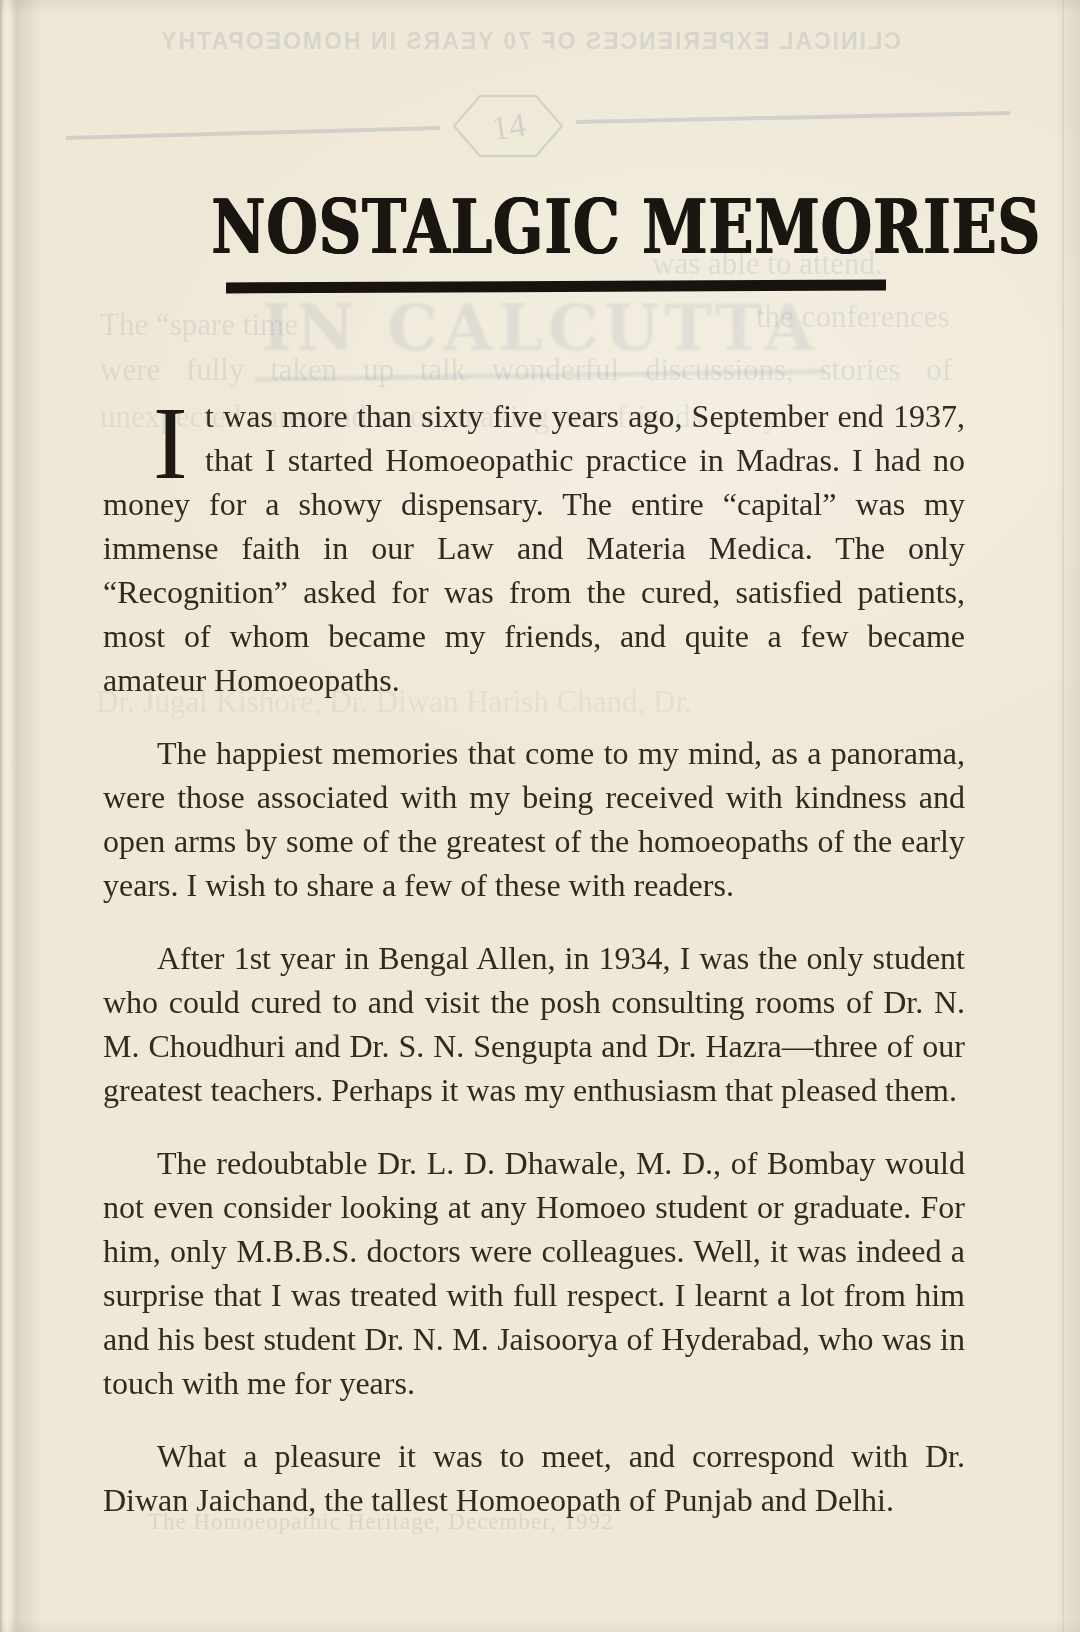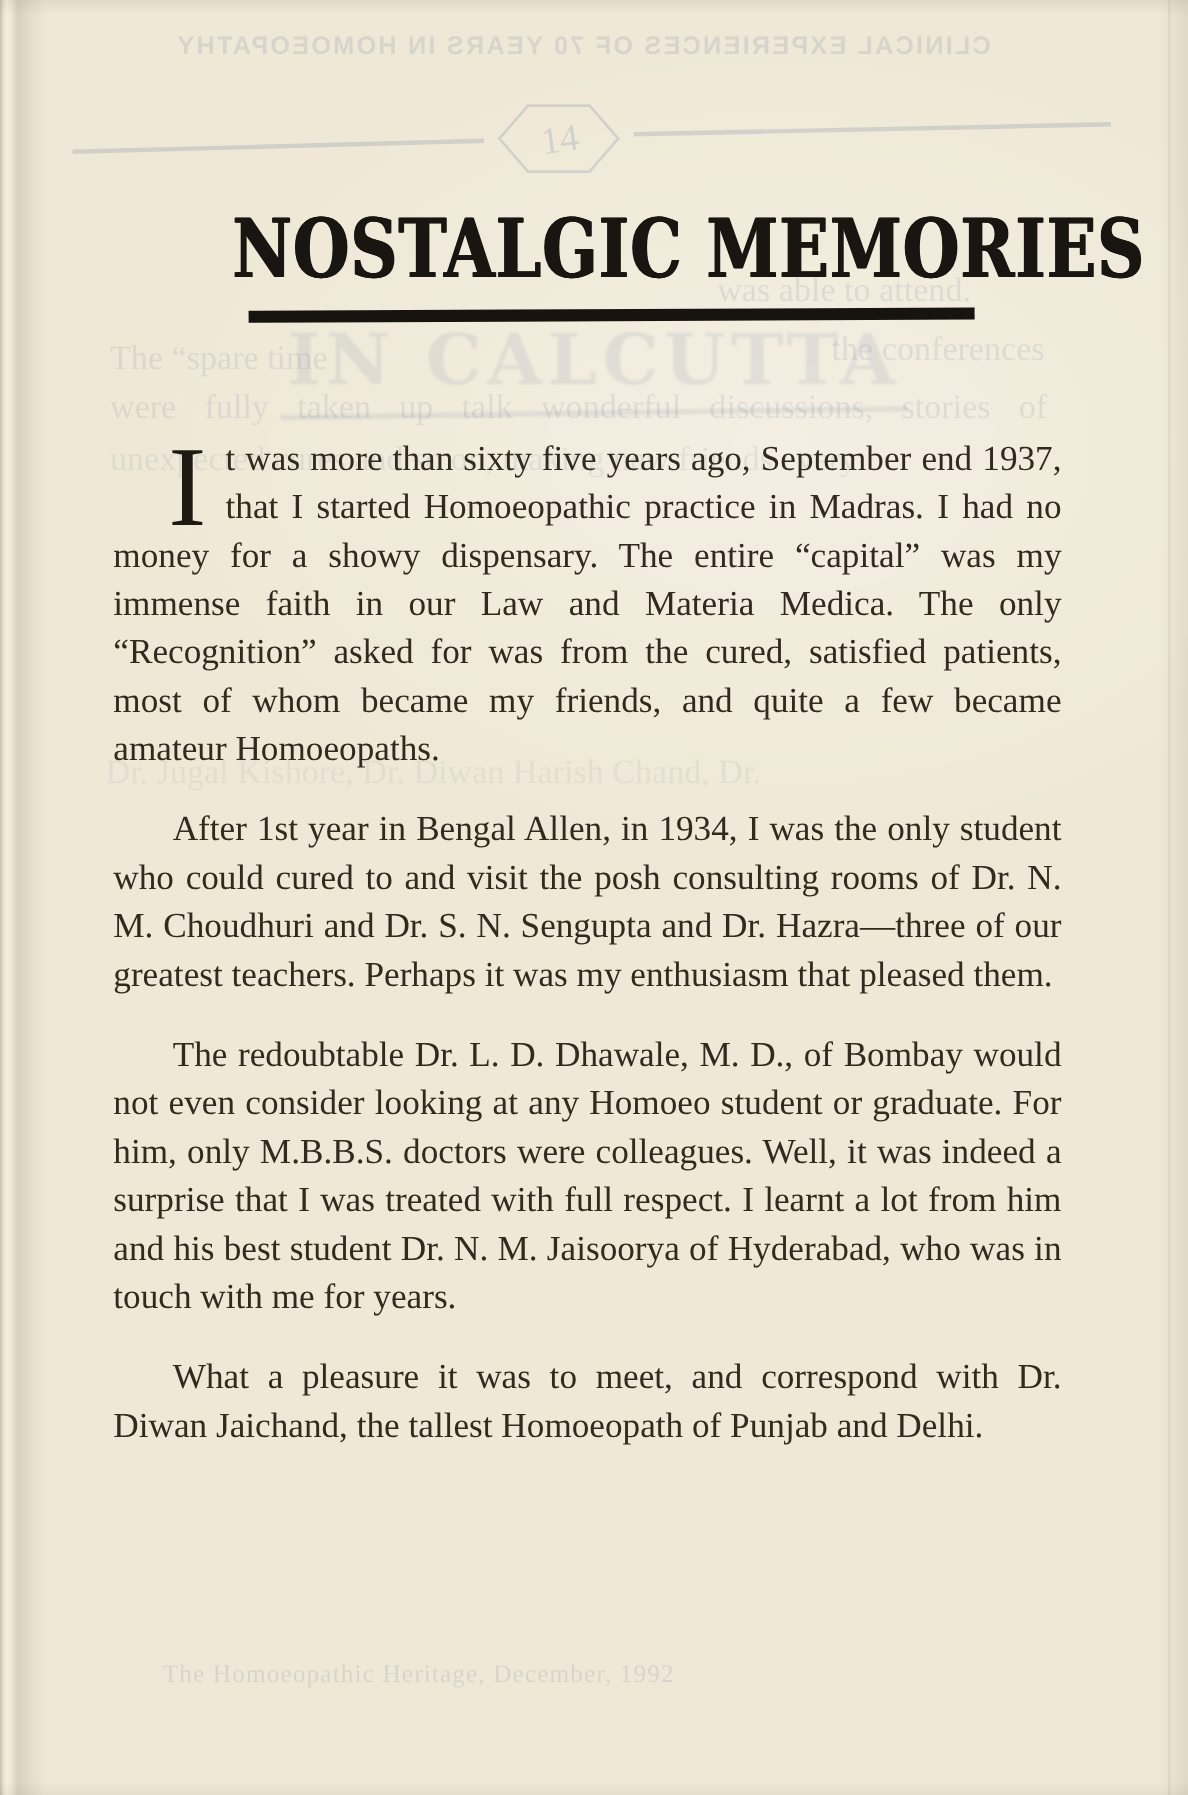--- a/index.html
+++ b/index.html
@@ -100,19 +100,20 @@
   <div class="content">
     <h1 class="title">NOSTALGIC MEMORIES</h1>
     <div class="title-rule"></div>
 
     <div class="body">
       <p class="para">
         <span class="dropcap">
             <span class="dropcap-glyph">I</span>
           </span><span class="ptext">t was more than sixty five years ago, September end 1937, that I started Homoeopathic practice in Madras. I had no money for a showy dispensary. The entire “capital” was my immense faith in our Law and Materia Medica. The only “Recognition” asked for was from the cured, satisfied patients, most of whom became my friends, and quite a few became amateur Homoeopaths.</span>
       </p>
+      <p class="para indent">The happiest memories that come to my mind, as a panorama, were those associated with my being received with kindness and open arms by some of the greatest of the homoeopaths of the early years. I wish to share a few of these with readers.</p>
       <p class="para indent">After 1st year in Bengal Allen, in 1934, I was the only student who could cured to and visit the posh consulting rooms of Dr. N. M. Choudhuri and Dr. S. N. Sengupta and Dr. Hazra—three of our greatest teachers. Perhaps it was my enthusiasm that pleased them.</p>
       <p class="para indent">The redoubtable Dr. L. D. Dhawale, M. D., of Bombay would not even consider looking at any Homoeo student or graduate. For him, only M.B.B.S. doctors were colleagues. Well, it was indeed a surprise that I was treated with full respect. I learnt a lot from him and his best student Dr. N. M. Jaisoorya of Hyderabad, who was in touch with me for years.</p>
       <p class="para indent">What a pleasure it was to meet, and correspond with Dr. Diwan Jaichand, the tallest Homoeopath of Punjab and Delhi.</p>
     </div>
   </div>
 
 </div>
 
 </body></html>

